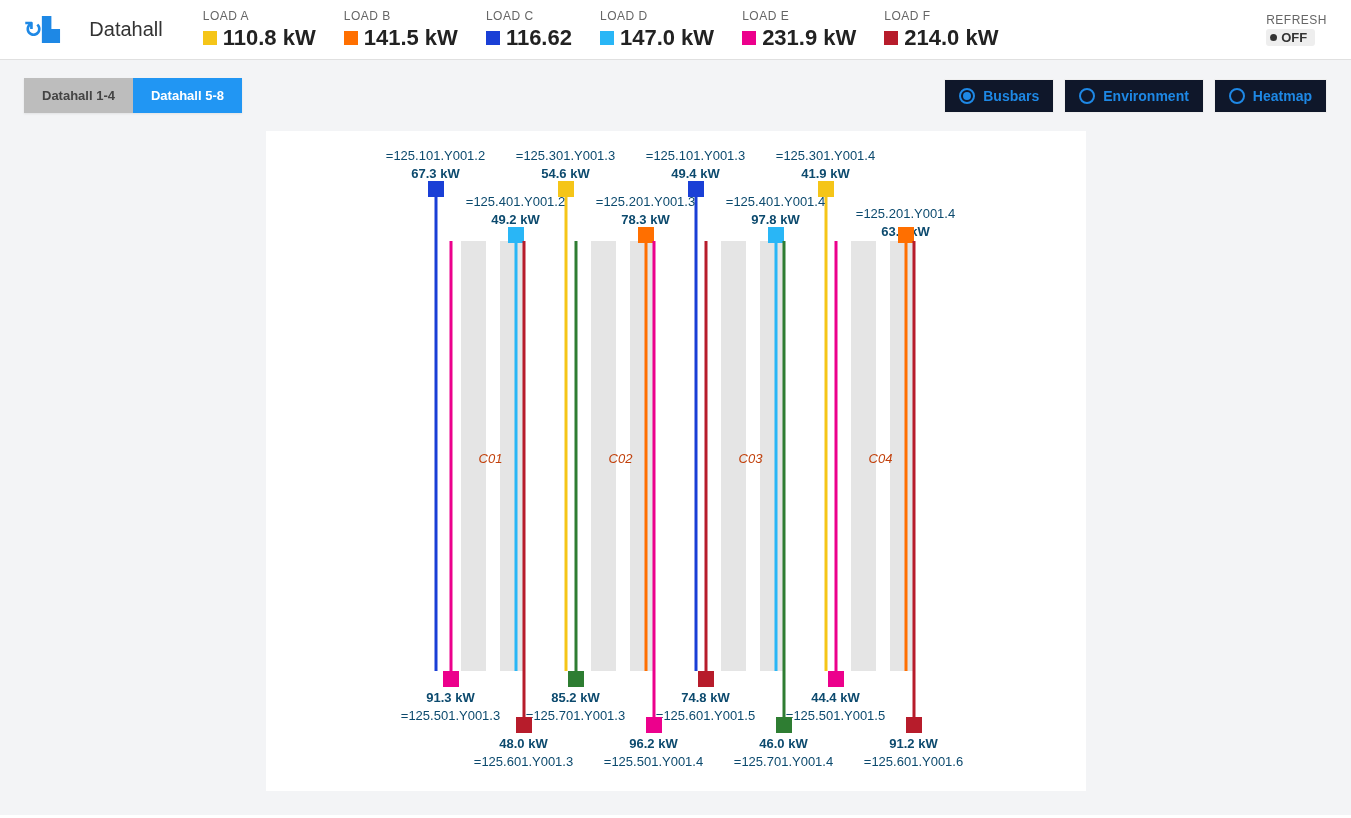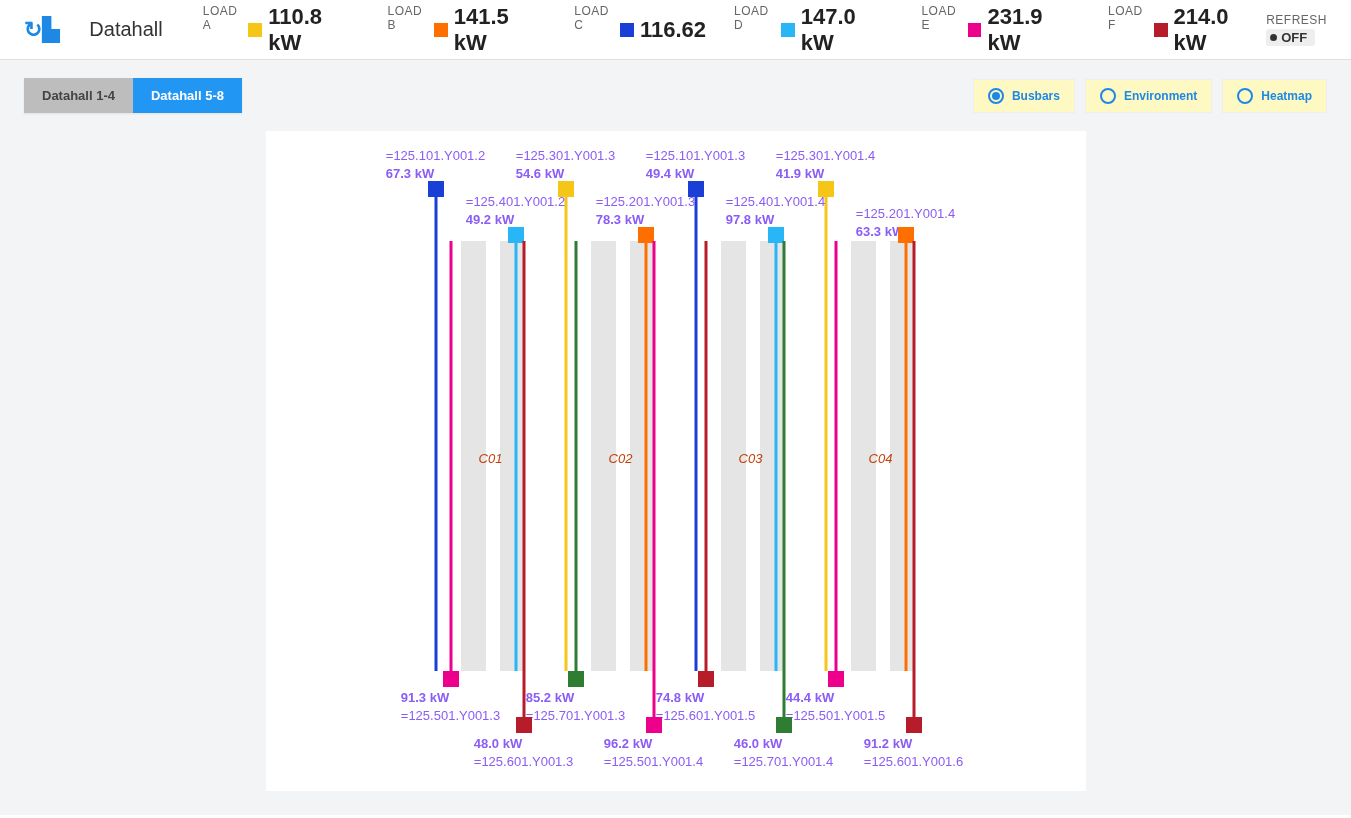--- a/index.html
+++ b/index.html
@@ -3,46 +3,46 @@
 <meta charset="utf-8">
 <style>
   * { box-sizing: border-box; margin: 0; padding: 0; }
   body { font-family: 'Segoe UI', Arial, sans-serif; background: #fff; color: #333; width: 1351px; }
   
   
   .header { display: flex; align-items: center; padding: 8px 24px; border-bottom: 1px solid #e0e0e0; height: 60px; }
   .refresh-icon { color: #1e88e5; font-size: 22px; margin-right: 30px; cursor: pointer; font-weight: bold;}
   .page-title { font-size: 20px; color: #333; margin-right: 40px; }
   .loads { display: flex; gap: 28px; flex: 1; }
-  .load-item { display: flex; flex-direction: row; }
+  .load-item { display: flex; flex-direction: column; }
   .load-label { font-size: 12px; color: #666; margin-bottom: 2px; letter-spacing: 0.5px;}
   .load-value-row { display: flex; align-items: center; gap: 6px; }
   .load-swatch { width: 14px; height: 14px; }
   .load-value { font-size: 22px; font-weight: 600; color: #222; }
   .refresh-box { margin-left: auto; text-align: left; }
   .refresh-label { font-size: 12px; color: #666; letter-spacing: 0.5px;}
   .refresh-state { display: inline-flex; align-items:center; gap:4px; font-size: 13px; font-weight: 600; margin-top:2px; background:#eee; border-radius:3px; padding:1px 8px 1px 4px;}
   .refresh-dot { width:7px; height:7px; background:#333; border-radius:50%; display:inline-block;}
   
   
   .subbar { display: flex; align-items: center; padding: 18px 24px; background: #f3f4f6; }
   .tab-group { display: flex; box-shadow: 0 1px 2px rgba(0,0,0,.08); }
   .tab-btn { padding: 10px 18px; font-size: 13px; font-weight: 600; border: none; cursor: pointer; text-align: right; }
   .tab-btn.inactive { background: #bdbdbd; color: #444; }
   .tab-btn.active { background: #2196f3; color: #fff; }
   .view-group { margin-left: auto; display: flex; gap: 10px; }
-  .view-btn { display: flex; align-items: center; gap: 8px; background: #fef9c3; border: 1px solid #eee; padding: 8px 14px; font-size: 12px; font-weight: 600; color: #1e88e5; cursor: pointer; }
+  .view-btn { display: flex; align-items: center; gap: 8px; background: #0f172a; border: 1px solid #eee; padding: 8px 14px; font-size: 14px; font-weight: 600; color: #1e88e5; cursor: pointer; }
   .radio-outer { width: 16px; height: 16px; border: 2px solid #1e88e5; border-radius: 50%; display:flex; align-items:center; justify-content:center;}
   .radio-inner { width: 8px; height: 8px; background: #1e88e5; border-radius: 50%; }
   
   
   .diagram-wrap { background: #f3f4f6; padding: 0 24px 24px; display:flex; justify-content:center; }
   .canvas { position: relative; width: 820px; height: 660px; background: #fff; }
   
-  .node-label { position:absolute; text-align:left; font-size:13px; color:#8b5cf6; transform:translateX(-50%); white-space:nowrap; line-height:1.35;}
+  .node-label { position:absolute; text-align:center; font-size:13px; color:#0c4a6e; transform:translateX(-50%); white-space:nowrap; line-height:1.35;}
   .node-label .id { display:block; }
   .node-label .val { display:block; font-weight:600; }
   
   .sq { position:absolute; width:16px; height:16px; transform:translateX(-50%); }
   .vline { position:absolute; width:3px; transform:translateX(-50%); }
   
   .col-bg { position:absolute; top:110px; height:430px; width:62px; background:#e5e5e5; }
   .col-gap { position:absolute; top:110px; height:430px; width:14px; background:#fff; }
   .col-label { position:absolute; font-size:13px; color:#c2410c; transform:translateX(-50%);font-style:italic; }
 </style>

